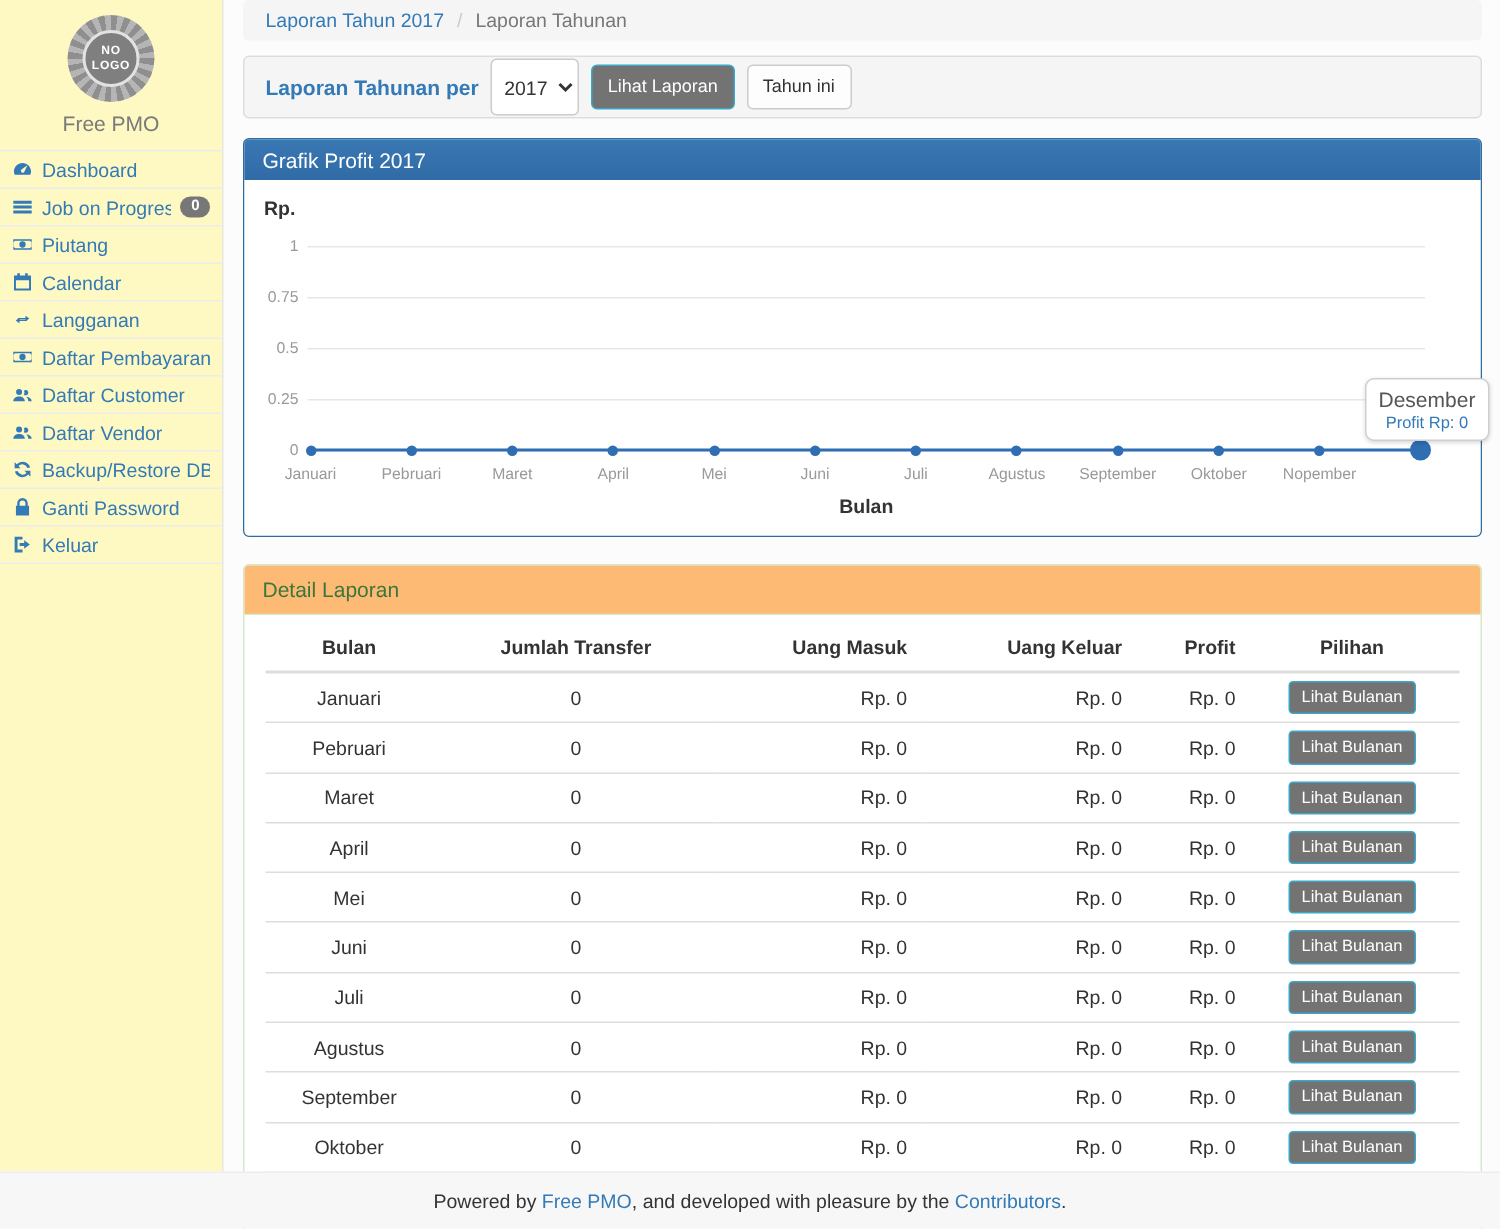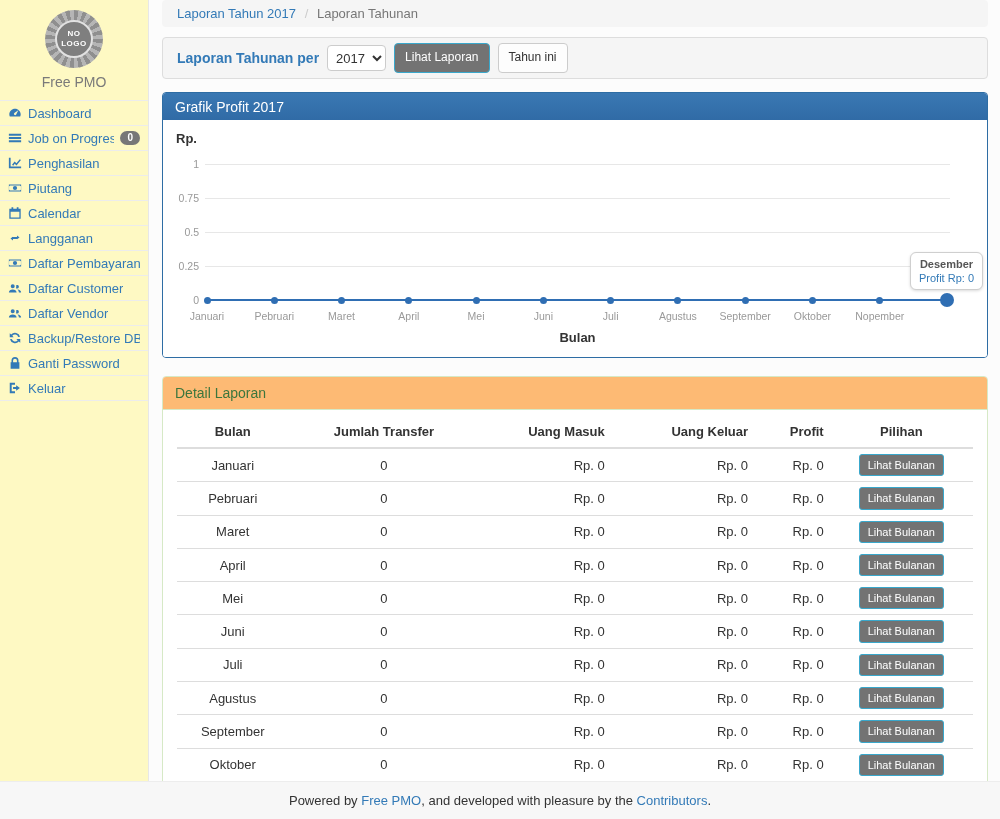--- a/index.html
+++ b/index.html
@@ -25,40 +25,40 @@
 
   
   .main { position:absolute; left:150px; top:0; width:850px; height:781px; padding:0 12px 0 12px; }
 
   .breadcrumb { background:#f5f5f5; border-radius:4px; padding:6px 15px; font-size:13px; color:#777; }
   .breadcrumb a { color:#337ab7; text-decoration:none; }
   .breadcrumb .sep { color:#ccc; margin:0 5px; }
 
   .filter-panel { margin-top:10px; background:#f5f5f5; border:1px solid #ddd; border-radius:4px; padding:6px 14px; display:flex; align-items:center; gap:8px; height:42px; }
   .filter-label { color:#337ab7; font-weight:bold; font-size:14px; }
-  .filter-panel select { height:26px; min-width:52px; font-size:13px; border:1px solid #ccc; border-radius:4px; background:#fff; color:#333; padding:0 4px; font-family:"Liberation Sans",sans-serif; }
+  .filter-panel select { height:38px; min-width:52px; font-size:13px; border:1px solid #ccc; border-radius:4px; background:#fff; color:#333; padding:0 4px; font-family:"Liberation Sans",sans-serif; }
   .btn { display:inline-block; font-size:12px; padding:6px 10px; border-radius:4px; border:1px solid transparent; cursor:pointer; text-decoration:none; line-height:1.3; font-family:"Liberation Sans",sans-serif; }
   .btn-info { background:#737373; border-color:#39a8cc; color:#fff; }
   .btn-default { background:#fdfdfd; border-color:#ccc; color:#333; }
 
   
   .panel { border-radius:4px; background:#fff; }
   .chart-panel { margin-top:13px; border:1px solid #2e6da4; }
   .chart-panel .panel-heading { background:linear-gradient(to bottom,#3a78b3,#306ba6); color:#fff; font-size:14px; padding:6px 12px; border-radius:3px 3px 0 0; height:27px; }
   .chart-body { position:relative; height:237px; background:#fff; border-radius:0 0 3px 3px; }
   .y-axis-title { position:absolute; left:13px; top:11px; font-size:13px; font-weight:bold; color:#333; }
   .gridline { position:absolute; height:1px; background:#e7e7e7; }
   .tick-label { position:absolute; width:36px; text-align:right; font-size:10.5px; color:#999; }
   .series-line { position:absolute; height:2px; background:#2f6eb3; }
   .dot { position:absolute; width:7px; height:7px; border-radius:50%; background:#2f6eb3; }
   .dot.big { width:14px; height:14px; }
   .x-label { position:absolute; width:72px; text-align:center; font-size:10.5px; color:#999; }
   .x-axis-title { position:absolute; text-align:center; font-size:13px; font-weight:bold; color:#333; }
   .tooltip { position:absolute; background:#fff; border:1px solid #cfcfcf; border-radius:6px; box-shadow:0 1px 3px rgba(0,0,0,.15); padding:5px 8px; text-align:center; }
-  .tooltip .tt-title { font-size:11px; font-weight:bold; color:#555; }
+  .tooltip .tt-title { font-size:14px; font-weight:normal; color:#555; }
   .tooltip .tt-value { font-size:11px; color:#337ab7; margin-top:2px; }
 
   
   .detail-panel { margin-top:18px; border:1px solid #d6e9c6; }
   .detail-panel .panel-heading { background:#fdba74; color:#3c763d; font-size:14px; padding:8px 12px; border-bottom:1px solid #d6e9c6; border-radius:3px 3px 0 0; }
   .detail-body { padding:6px 14px 16px; }
   table.report { width:100%; border-collapse:collapse; font-size:13px; color:#333; }
   table.report th { font-weight:bold; padding:8px 6px; border-bottom:2px solid #ddd; }
   table.report td { padding:5px 6px; border-bottom:1px solid #ddd; }
   .c0 { text-align:center; } .c1 { text-align:center; }
@@ -94,31 +94,20 @@
       </li>
       <li>
         <a href="#">
           <span class="mi">
             <svg viewBox="0 0 16 16">
               <path d="M1 3.2h14v2.3H1zM1 6.9h14v2.3H1zM1 10.6h14v2.3H1z"></path>
             </svg>
           </span>
           <span class="lbl">Job on Progress</span>
           <span class="badge">0</span>
-        </a>
-      </li>
-      <li>
-        <a href="#">
-          <span class="mi">
-            <svg viewBox="0 0 16 16">
-              <path d="M1 2h2v10h12v2H1z"></path>
-              <path d="M4.6 10 7.6 6.2l2 2 3.9-4.6 1.3 1.1-5.1 6.2-2-2-1.7 2.2z"></path>
-            </svg>
-          </span>
-          <span class="lbl">Penghasilan</span>
         </a>
       </li>
       <li>
         <a href="#">
           <span class="mi">
             <svg viewBox="0 0 16 16">
               <path fill-rule="evenodd" d="M1 4h14v8H1zm7 1.6A2.4 2.4 0 1 0 8 10.4 2.4 2.4 0 0 0 8 5.6zM2.2 5.1a1.6 1.6 0 0 1-1 1v3.8a1.6 1.6 0 0 1 1 1h11.6a1.6 1.6 0 0 1 1-1V6.1a1.6 1.6 0 0 1-1-1z"></path>
             </svg>
           </span>
           <span class="lbl">Piutang</span>

